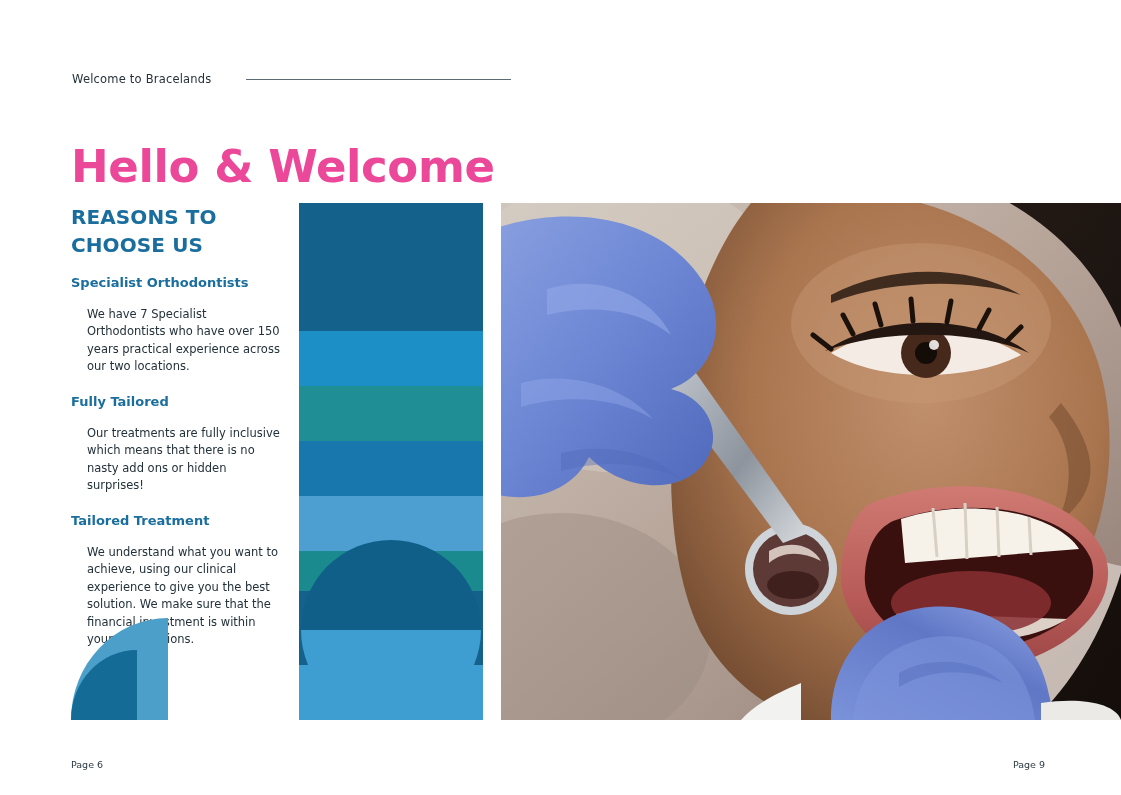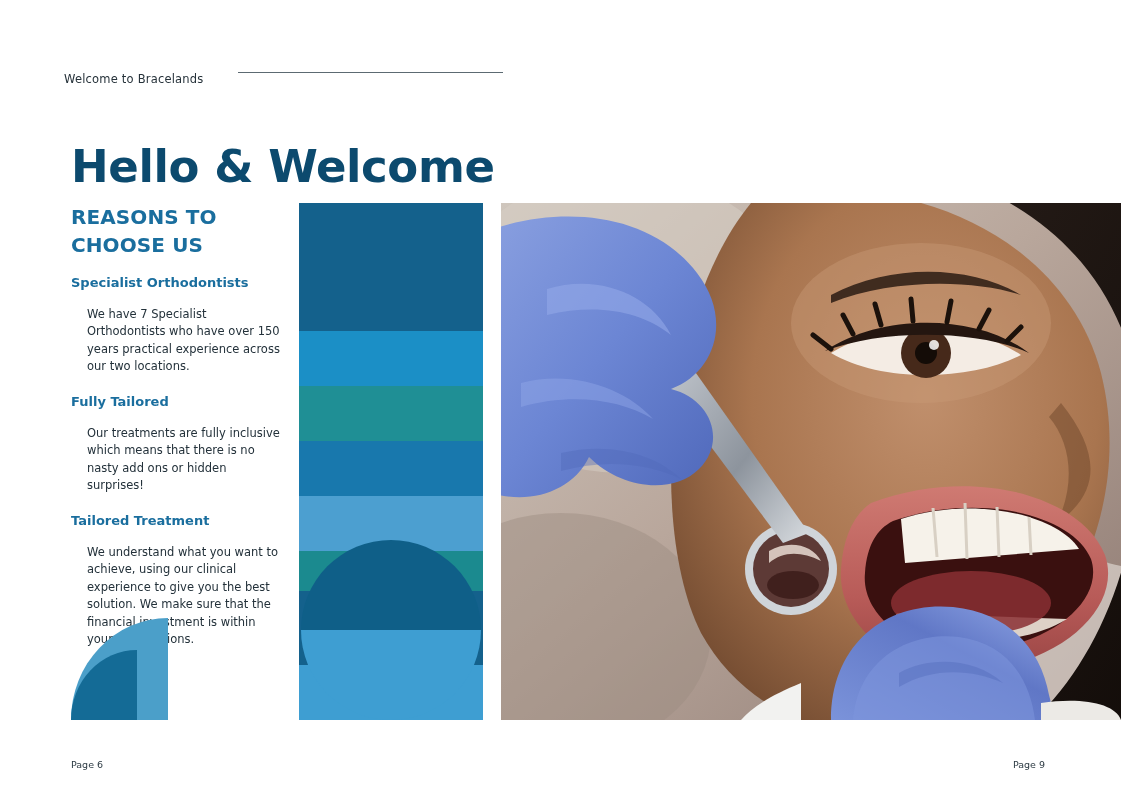--- a/index.html
+++ b/index.html
@@ -18,23 +18,24 @@
   .page {
     position: relative;
     width: 1121px;
     height: 795px;
     background: #ffffff;
   }
 
   
   .eyebrow {
     position: absolute;
-    left: 64px;
+    left: 72px;
     top: 72px;
     display: flex;
+    align-items: center;
     gap: 34px;
   }
   .eyebrow-text {
     font-size: 11.5px;
     letter-spacing: 0.2px;
     color: #26323a;
     white-space: nowrap;
   }
   .eyebrow-rule {
     width: 265px;
@@ -43,21 +44,21 @@
   }
 
   
   .page-title {
     position: absolute;
     left: 71px;
     top: 112px;
     font-size: 45px;
     line-height: 1.1;
     font-weight: 700;
-    color: #0c4a6e;
+    color: #ec4899;
     letter-spacing: -0.4px;
   }
 
   
   .left-col {
     position: absolute;
     left: 71px;
     top: 203px;
     width: 205px;
   }

